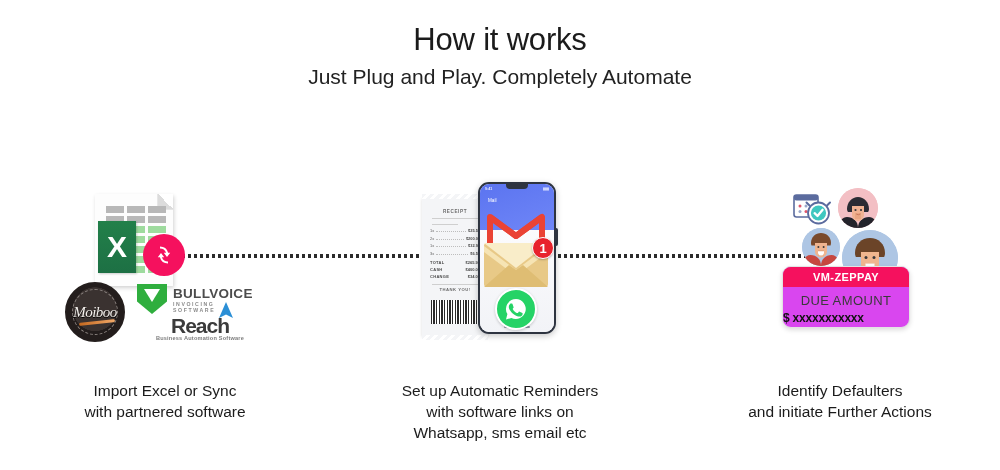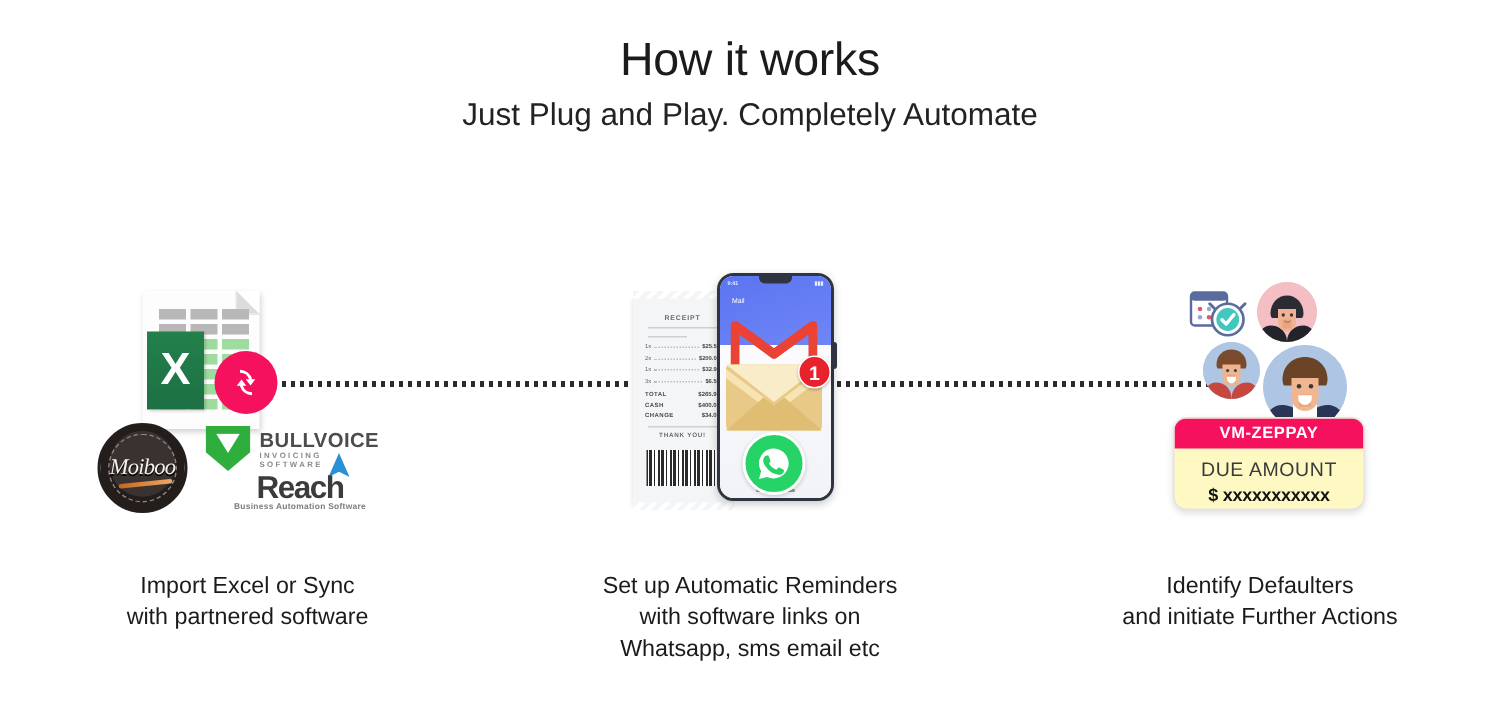--- a/index.html
+++ b/index.html
@@ -213,35 +213,35 @@
   }
 
   
   #clock-cal { position: absolute; left: 102px; top: 12px; width: 44px; height: 34px; }
   .avatar { position: absolute; border-radius: 50%; overflow: hidden; }
   #avatar-woman { left: 148px; top: 8px; width: 40px; height: 40px; background: #f3bfc4; }
   #avatar-man-red { left: 112px; top: 48px; width: 38px; height: 38px; background: #aec6e4; }
   #avatar-man-navy { left: 152px; top: 50px; width: 56px; height: 56px; background: #aec6e4; }
 
   #due-card {
-    position: absolute; left: 92px; top: 98px; width: 128px; height: 62px;
-    background: #fef9c3; border: 1px solid #e3e3e3; border-radius: 9px;
+    position: absolute; left: 92px; top: 86px; width: 128px; height: 62px;
+    background: #d946ef; border: 1px solid #e3e3e3; border-radius: 9px;
     box-shadow: 0 2px 5px rgba(0,0,0,.14); overflow: hidden;
   }
   #due-card .band {
     height: 20px; background: #f5115e; color: #ffffff;
     display: flex; align-items: center; justify-content: center;
     font-size: 11px; font-weight: 700; letter-spacing: .4px;
   }
   #due-card .lbl {
     margin-top: 6px; text-align: center; font-size: 13px;
     color: #3a3a3a; letter-spacing: .4px;
   }
   #due-card .amt {
-    margin-top: 3px; text-align: center; font-size: 12px;
+    margin-top: 3px; text-align: left; font-size: 12px;
     font-weight: 700; color: #121212; letter-spacing: -0.2px;
   }
 </style>
 </head>
 <body>
 
 <div id="page">
 
   <div id="heading">How it works</div>
   <div id="subheading">Just Plug and Play. Completely Automate</div>

